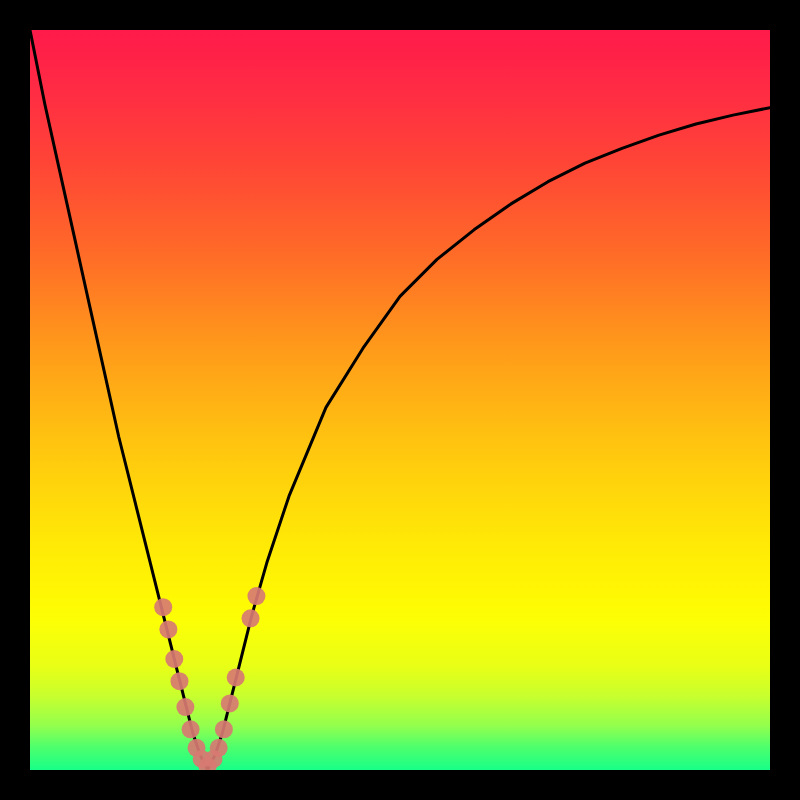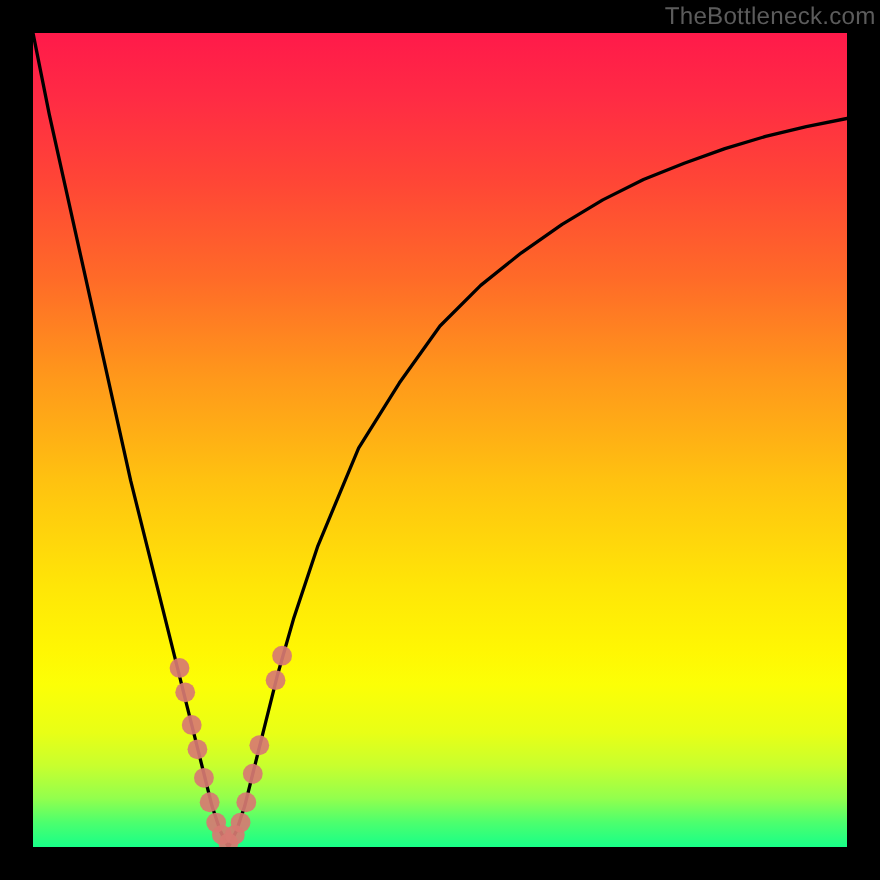--- a/index.html
+++ b/index.html
@@ -89,14 +89,13 @@
           <circle cx="188.70" cy="717.80" r="9" fill="#d77a72" fill-opacity="0.92"></circle>
           <circle cx="193.88" cy="699.30" r="9" fill="#d77a72" fill-opacity="0.92"></circle>
           <circle cx="199.80" cy="673.40" r="9" fill="#d77a72" fill-opacity="0.92"></circle>
           <circle cx="205.72" cy="647.50" r="9" fill="#d77a72" fill-opacity="0.92"></circle>
           <circle cx="220.52" cy="588.30" r="9" fill="#d77a72" fill-opacity="0.92"></circle>
           <circle cx="226.44" cy="566.10" r="9" fill="#d77a72" fill-opacity="0.92"></circle>
         </g>
     </svg>
   </div>
 
-  <div class="watermark">TheBottleneck.com</div>
 </div>
 
 </body></html>

